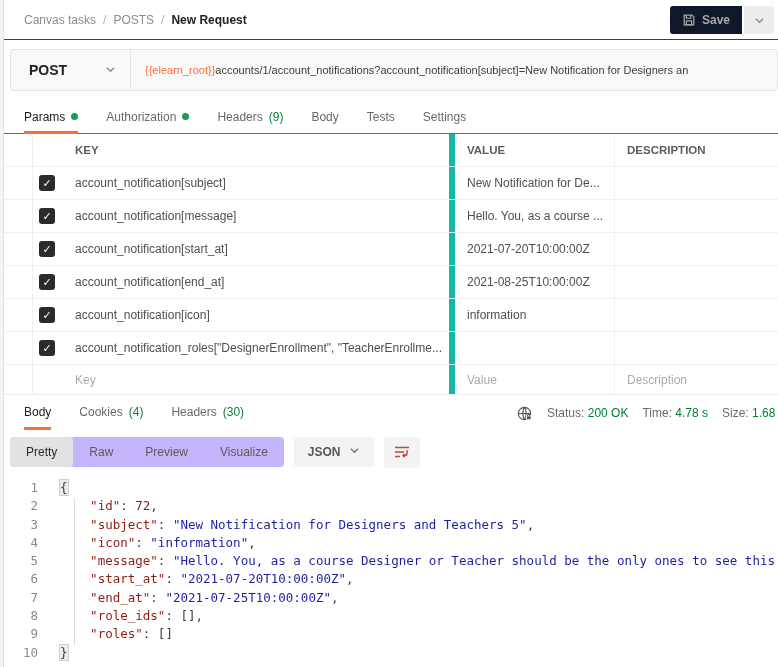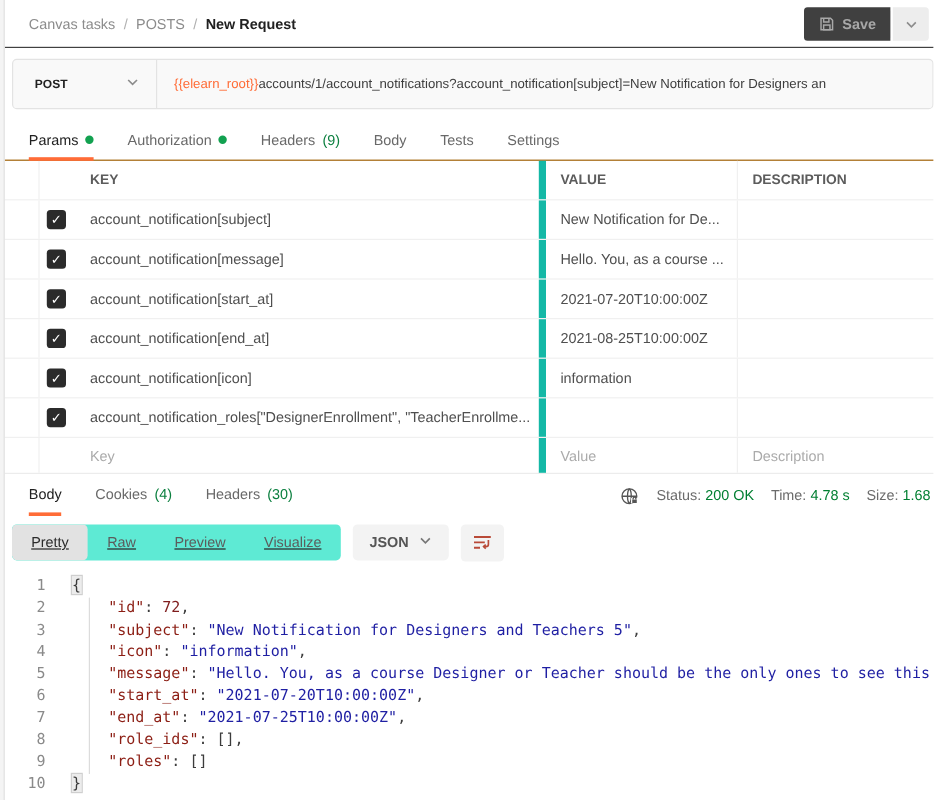--- a/index.html
+++ b/index.html
@@ -9,31 +9,31 @@
     background:#f4f4f4; border-right:1px solid #e2e2e2; z-index:5; }
 
   
   .topbar { height:40px; display:flex; align-items:center; padding:0 8px 0 24px;
     border-bottom:1px solid #404040; position:relative; }
   .crumb { font-size:12px; color:#8c8c8c; }
   .crumb .sep { margin:0 7px; color:#b0b0b0; }
   .crumb .current { color:#212121; font-weight:bold; }
   .savegroup { position:absolute; right:4px; top:6px; display:flex; height:28px; }
   .save-btn { display:flex; align-items:center; gap:6px; padding:0 12px;
-    color:#a8a8a8; font-size:12px; font-weight:bold; background:#404040;
+    color:#a8a8a8; font-size:12px; font-weight:bold; background:#0f172a;
     border-radius:3px 0 0 3px; }
   .save-caret { width:30px; display:flex; align-items:center; justify-content:center;
     background:#ededed; border-radius:0 3px 3px 0; margin-left:2px; color:#8c8c8c; }
 
   
   .request-row { padding:9px 0 9px 10px; }
   .req-control { display:flex; height:42px; border:1px solid #e3e3e3; border-radius:4px;
     background:#f9f9f9; overflow:hidden; }
   .method { width:120px; display:flex; align-items:center; justify-content:space-between;
-    padding:0 14px 0 18px; border-right:1px solid #e3e3e3; font-size:10px; font-weight:bold;
+    padding:0 14px 0 18px; border-right:1px solid #e3e3e3; font-size:14px; font-weight:bold;
     color:#212121; }
   .method .chev { color:#8c8c8c; }
   .url { flex:1; display:flex; align-items:center; padding:0 12px 0 14px; font-size:11px;
     color:#3d3d3d; white-space:nowrap; overflow:hidden; }
   .url .var { color:#ff6c37; }
 
   
   .req-tabs { display:flex; align-items:stretch; height:34px; padding-left:24px;
     border-bottom:1px solid #a16207; }
   .tab { display:flex; align-items:center; gap:6px; font-size:12px; color:#696969;
@@ -63,21 +63,21 @@
   
   .resp-header { display:flex; align-items:stretch; height:36px; padding-left:24px;
     position:relative; }
   .resp-meta { position:absolute; left:516px; top:0; height:36px; display:flex;
     align-items:center; gap:14px; font-size:12px; color:#6b6b6b; white-space:nowrap; }
   .resp-meta .g { color:#007f31; }
   .globe { color:#555; display:flex; align-items:center; }
 
   
   .resp-toolbar { display:flex; align-items:center; height:42px; padding-left:10px; gap:10px; }
-  .segments { display:flex; background:#5eead4; border-radius:4px; overflow:hidden;text-decoration:underline; }
+  .segments { display:flex; background:#c4b5fd; border-radius:4px; overflow:hidden; }
   .seg { padding:8px 16px; font-size:12px; color:#5c5c5c; cursor:pointer; }
   .seg.active { background:#e2e2e2; color:#2b2b2b; border-radius:4px; }
   .json-dd { display:flex; align-items:center; gap:8px; background:#f3f3f3; border-radius:4px;
     padding:8px 14px; font-size:12px; font-weight:bold; color:#555; cursor:pointer; }
   .wrap-btn { background:#f3f3f3; border-radius:4px; width:36px; height:31px;
     display:flex; align-items:center; justify-content:center; cursor:pointer; }
 
   
   .code { position:relative; padding-top:6px; font-family:"DejaVu Sans Mono", monospace;
     font-size:12.5px; line-height:18.3px; }

